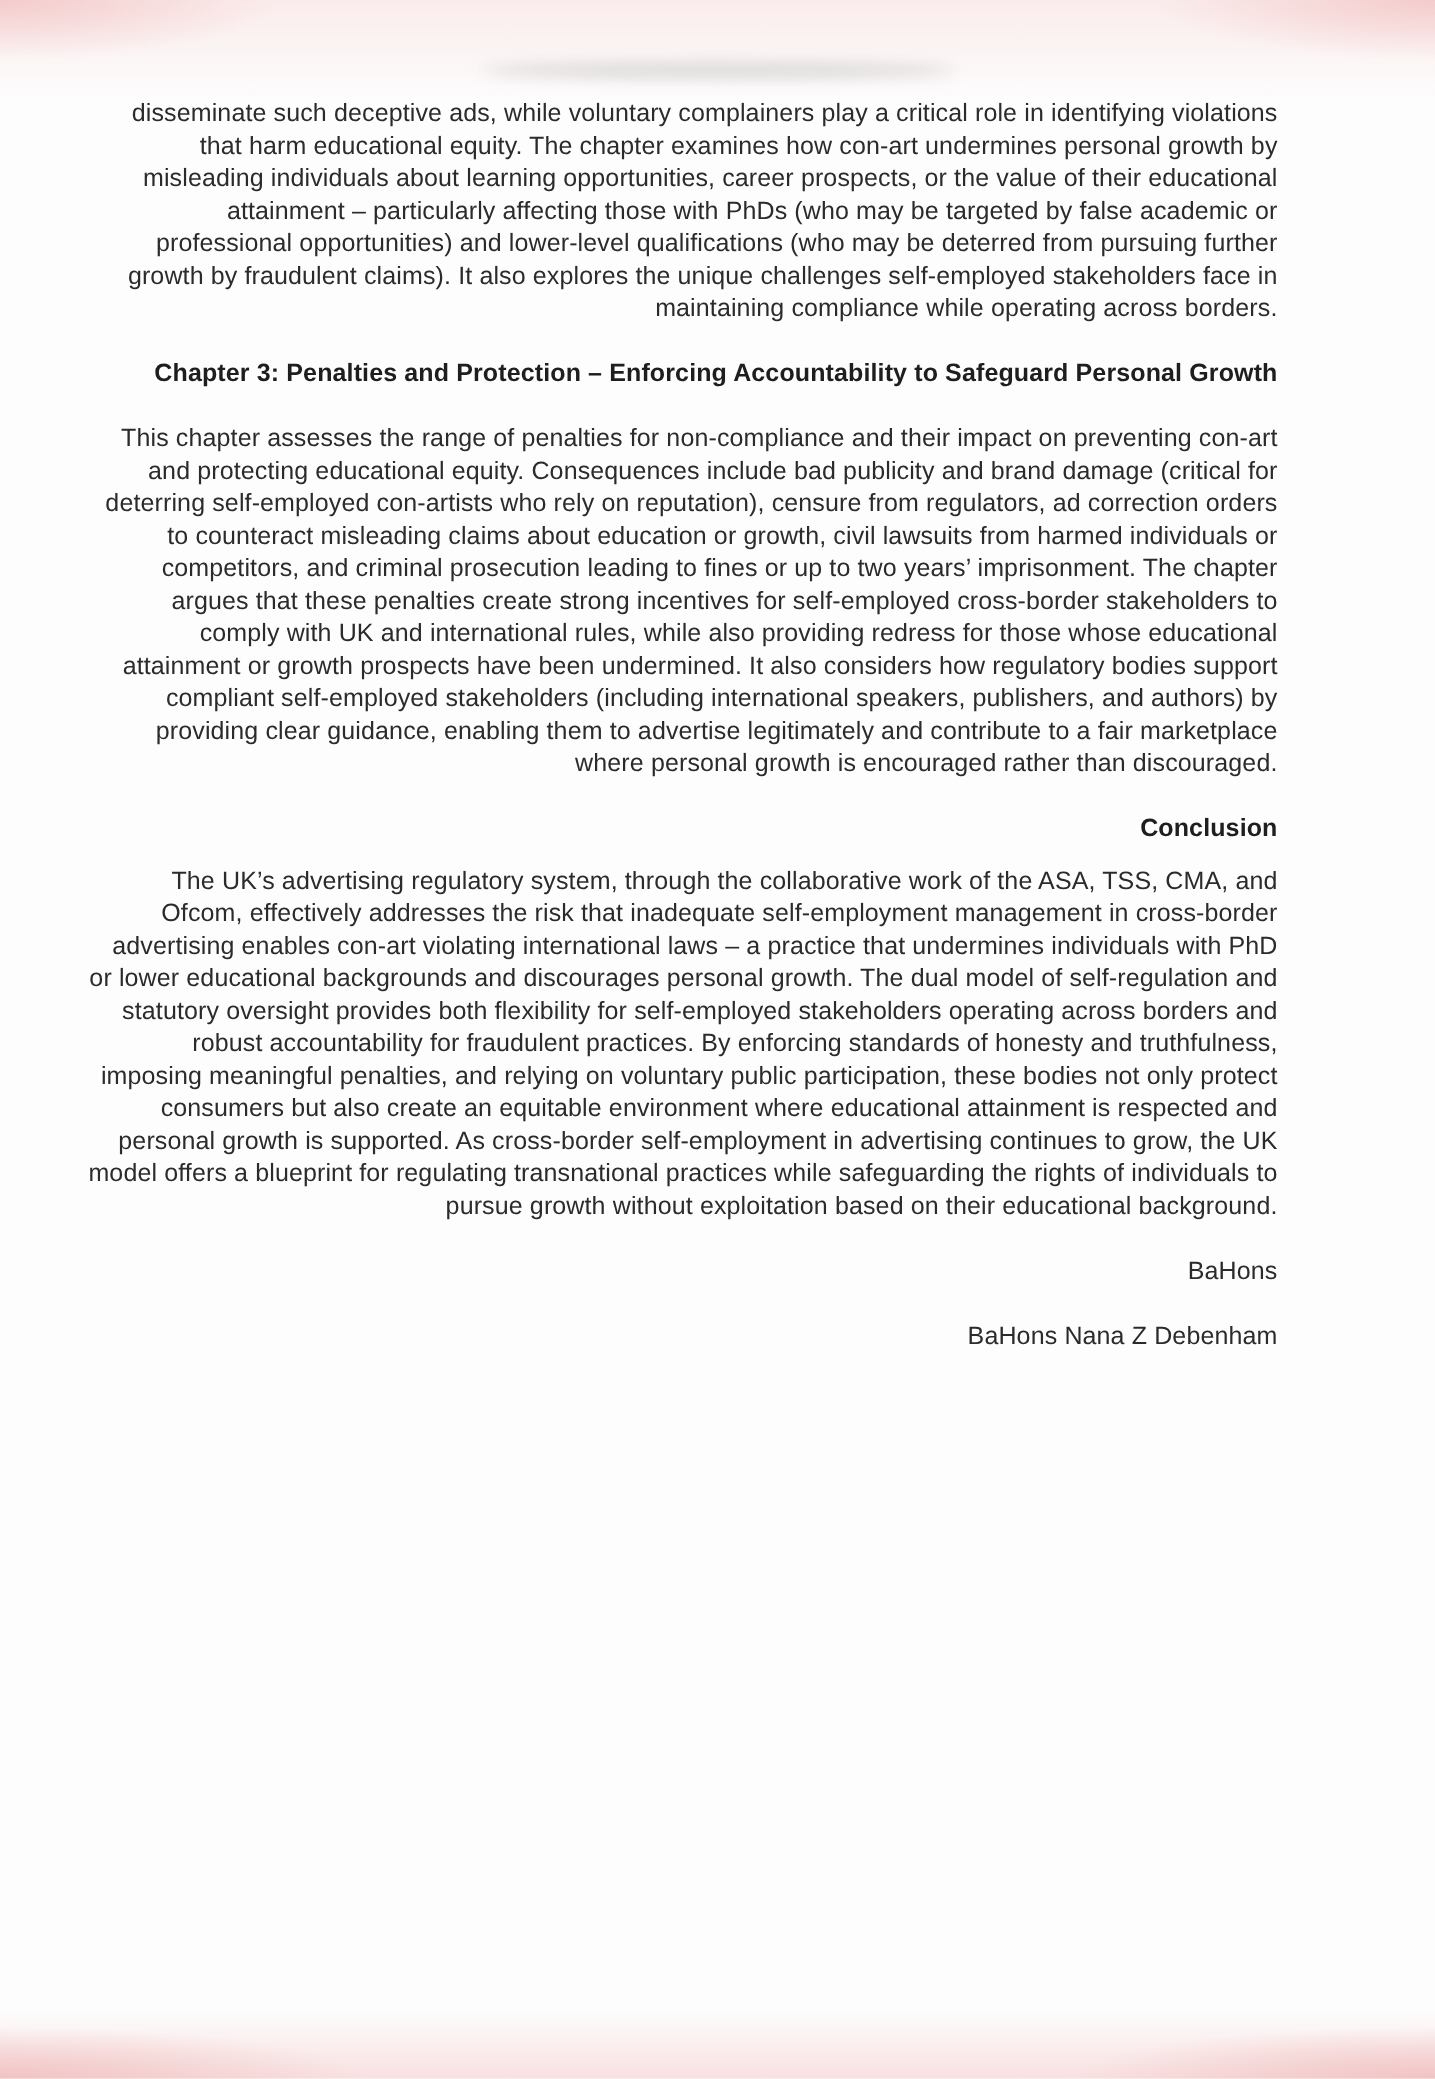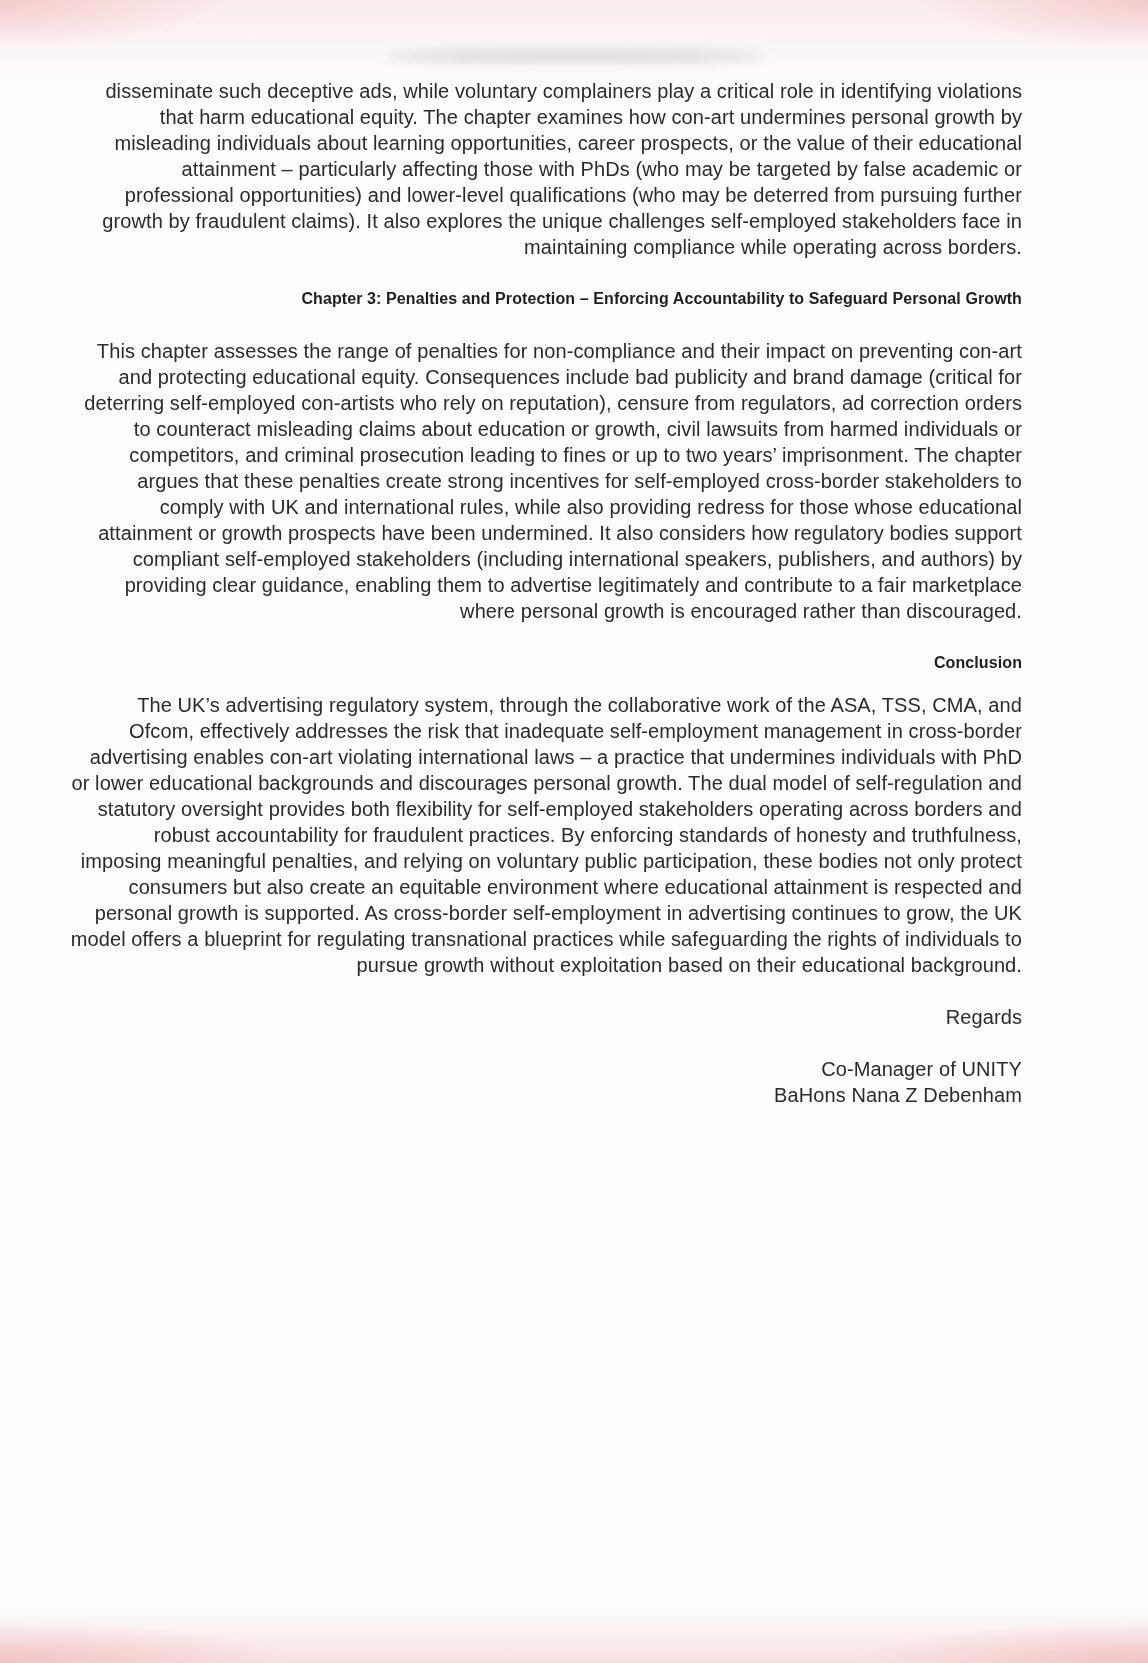--- a/index.html
+++ b/index.html
@@ -57,21 +57,21 @@
     font-size: 20px;
     line-height: 26px;
     letter-spacing: 0.1px;
     text-align: right;
   }
   .content p {
     margin: 0 0 26px 0;
   }
   .content h2 {
     margin: 0 0 26px 0;
-    font-size: 16px;
+    font-size: 20px;
     line-height: 26px;
     font-weight: bold;
     color: #1e1e1e;
   }
   .content h2.tight {
     margin-bottom: 16px;
   }
   .content p.sig-line {
     margin-bottom: 0;
   }
@@ -87,21 +87,20 @@
   <p>disseminate such deceptive ads, while voluntary complainers play a critical role in identifying violations that harm educational equity. The chapter examines how con-art undermines personal growth by misleading individuals about learning opportunities, career prospects, or the value of their educational attainment – particularly affecting those with PhDs (who may be targeted by false academic or professional opportunities) and lower-level qualifications (who may be deterred from pursuing further growth by fraudulent claims). It also explores the unique challenges self-employed stakeholders face in maintaining compliance while operating across borders.</p>
 
   <h2>Chapter 3: Penalties and Protection – Enforcing Accountability to Safeguard Personal Growth</h2>
 
   <p>This chapter assesses the range of penalties for non-compliance and their impact on preventing con-art and protecting educational equity. Consequences include bad publicity and brand damage (critical for deterring self-employed con-artists who rely on reputation), censure from regulators, ad correction orders to counteract misleading claims about education or growth, civil lawsuits from harmed individuals or competitors, and criminal prosecution leading to fines or up to two years’ imprisonment. The chapter argues that these penalties create strong incentives for self-employed cross-border stakeholders to comply with UK and international rules, while also providing redress for those whose educational attainment or growth prospects have been undermined. It also considers how regulatory bodies support compliant self-employed stakeholders (including international speakers, publishers, and authors) by providing clear guidance, enabling them to advertise legitimately and contribute to a fair marketplace where personal growth is encouraged rather than discouraged.</p>
 
   <h2 class="tight">Conclusion</h2>
 
   <p>The UK’s advertising regulatory system, through the collaborative work of the ASA, TSS, CMA, and Ofcom, effectively addresses the risk that inadequate self-employment management in cross-border advertising enables con-art violating international laws – a practice that undermines individuals with PhD or lower educational backgrounds and discourages personal growth. The dual model of self-regulation and statutory oversight provides both flexibility for self-employed stakeholders operating across borders and robust accountability for fraudulent practices. By enforcing standards of honesty and truthfulness, imposing meaningful penalties, and relying on voluntary public participation, these bodies not only protect consumers but also create an equitable environment where educational attainment is respected and personal growth is supported. As cross-border self-employment in advertising continues to grow, the UK model offers a blueprint for regulating transnational practices while safeguarding the rights of individuals to pursue growth without exploitation based on their educational background.</p>
 
-  <p>Regards</p>
+  <p>BaHons</p>
 
-  <p class="sig-line">Co-Manager of UNITY</p>
 
   <p class="sig-line">BaHons Nana Z Debenham</p>
 
 </div>
 
 <div class="photo-tint-bottom"></div>
 
 </body></html>

